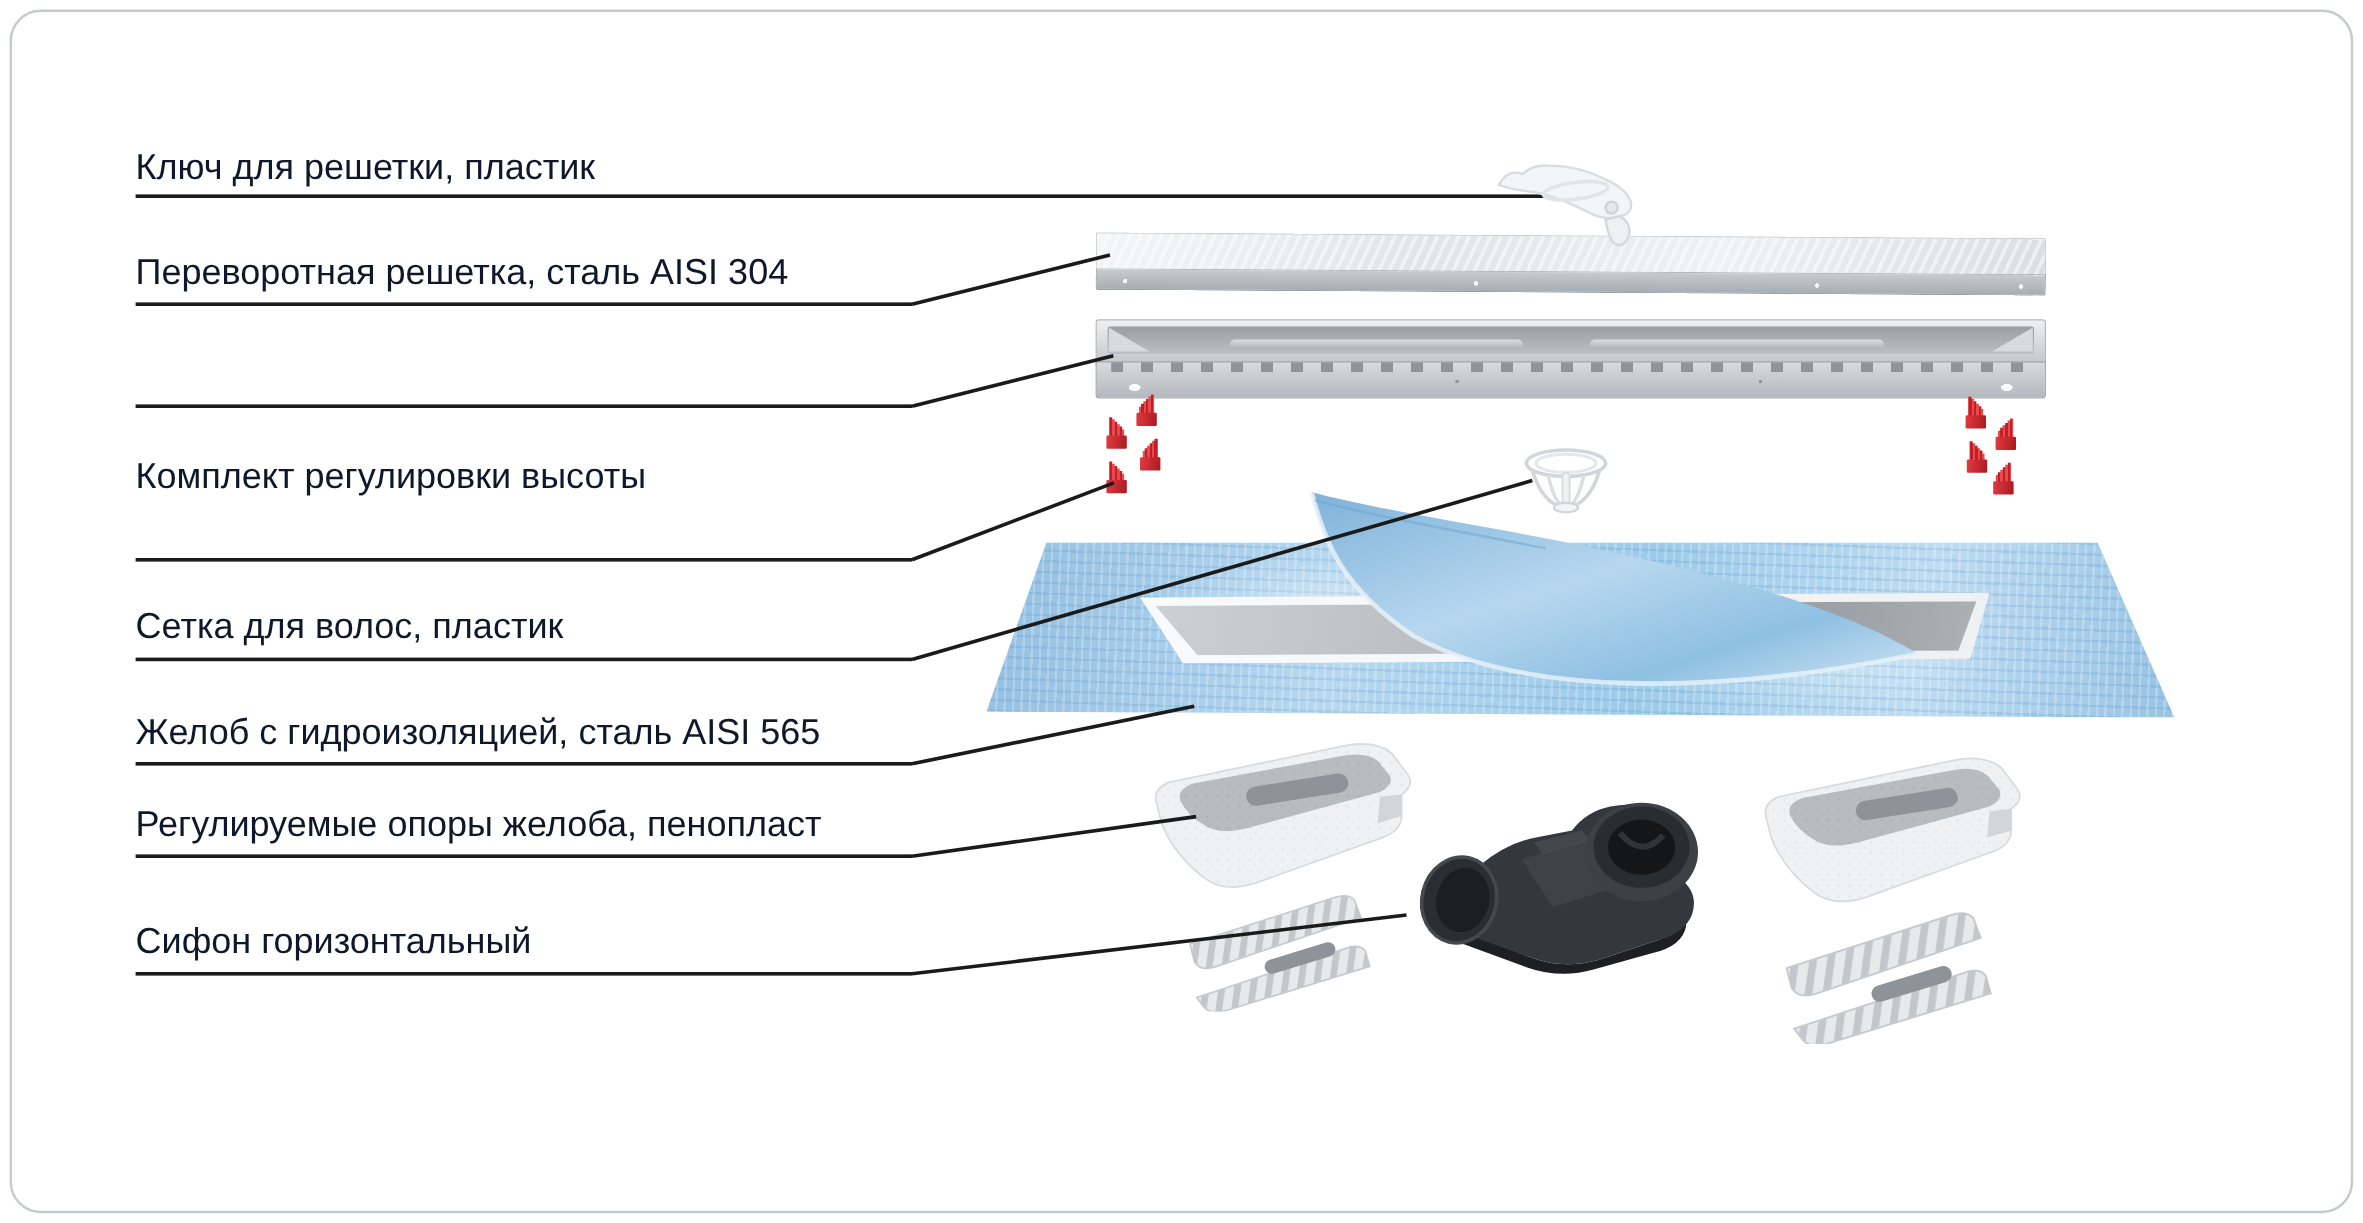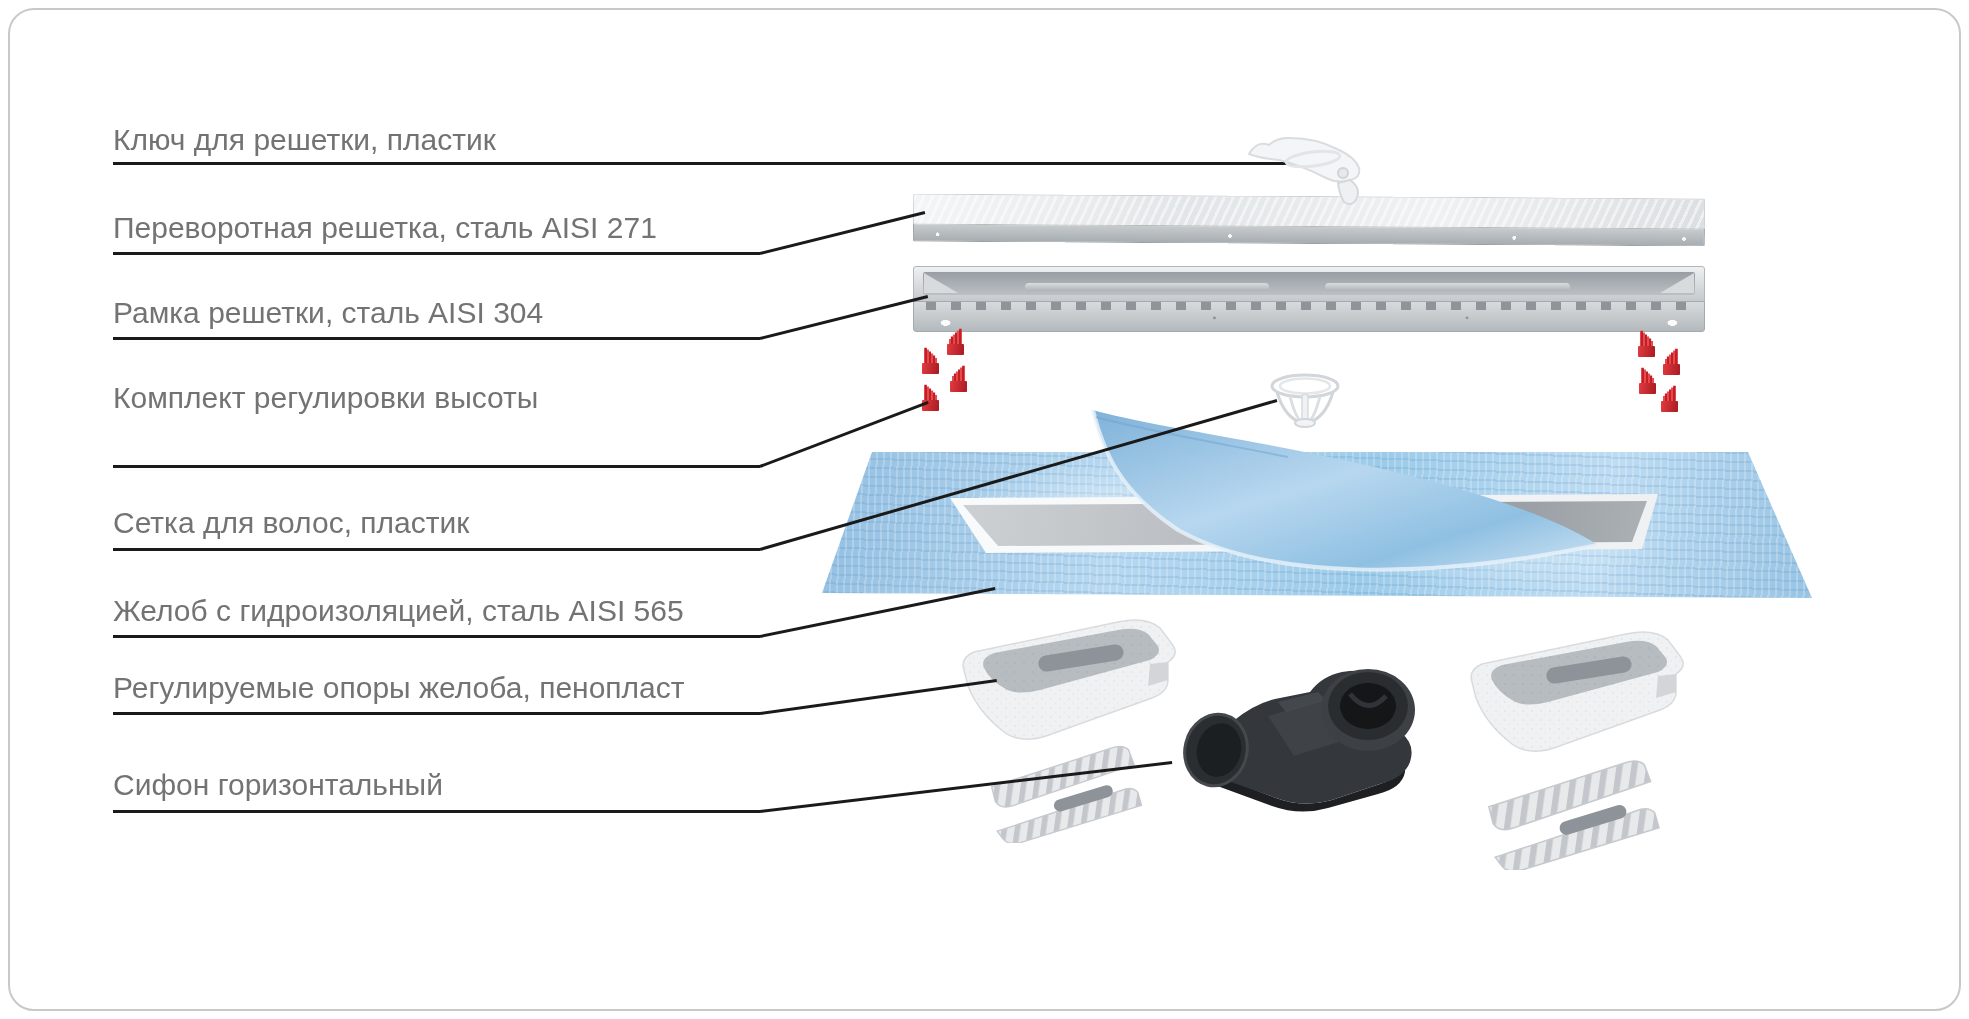--- a/index.html
+++ b/index.html
@@ -1,21 +1,21 @@
 <!DOCTYPE html>
 <html style="--line: #1a1a1a; --text: #1c1c1c; --accent-red: #d0232b; --membrane-blue: #a9cfeb; --steel-gray: #d9dcde; --foam-gray: #ededee; --siphon-dark: #303438;"><head>
 <meta charset="utf-8">
 <style>
   html,body{margin:0;padding:0;background:#fff;}
   .canvas{position:relative;width:1969px;height:1019px;background:#fff;overflow:hidden;
           font-family:"Liberation Sans",sans-serif;color:#1c1c1c;}
   .page-frame{position:absolute;inset:8px;border:2px solid #c6cacd;border-radius:26px;pointer-events:none;}
 
   
-  .lbl{position:absolute;left:113px;font-size:30px;line-height:36px;white-space:nowrap;color:#737373;z-index:7;}
+  .lbl{position:absolute;left:113px;font-size:30px;line-height:36px;white-space:nowrap;color:#0f172a;z-index:7;}
   .lead-h{position:absolute;left:113px;height:3px;background:#1a1a1a;z-index:6;}
   .lead-d{position:absolute;left:760px;height:3px;background:#1a1a1a;transform-origin:0 50%;z-index:6;}
   .note{position:absolute;left:48px;top:936px;font-size:19px;letter-spacing:-0.35px;color:#2a2a2a;white-space:nowrap;z-index:7;}
 
   
   .grate{position:absolute;left:913px;top:196px;width:792px;height:48px;transform:rotate(.35deg);z-index:3;}
   .grate-top{position:absolute;left:0;right:0;top:0;height:31px;
     background:
       repeating-linear-gradient(115deg,rgba(255,255,255,.5) 0 3px,transparent 3px 8px),
       linear-gradient(100deg,#f4f5f6,#e2e5e7 35%,#eff1f2 65%,#dcdfe1);
@@ -90,22 +90,21 @@
   .wedges.w-right{left:1470px;top:752px;}
   .siphon{position:absolute;left:1172px;top:636px;z-index:4;}
 </style>
 </head>
 <body>
 
 <div class="canvas">
   <div class="page-frame"></div>
 
   <div class="lbl" style="top:122px">Ключ для решетки, пластик</div>
-  <div class="lbl" style="top:210px">Переворотная решетка, сталь AISI 271</div>
-  <div class="lbl" style="top:295px">Рамка решетки, сталь AISI 304</div>
+  <div class="lbl" style="top:210px">Переворотная решетка, сталь AISI 304</div>
   <div class="lbl" style="top:380px">Комплект регулировки высоты</div>
   <div class="lbl" style="top:505px">Сетка для волос, пластик</div>
   <div class="lbl" style="top:593px">Желоб с гидроизоляцией, сталь AISI 565</div>
   <div class="lbl" style="top:767px">Сифон горизонтальный</div>
   <div class="lbl" style="top:670px">Регулируемые опоры желоба, пенопласт</div>
 
   <div class="lead-h" style="top:162px;width:1185px"></div>
   <div class="lead-h" style="top:252px;width:647px"></div>
   <div class="lead-h" style="top:337px;width:647px"></div>
   <div class="lead-h" style="top:465px;width:647px"></div>

